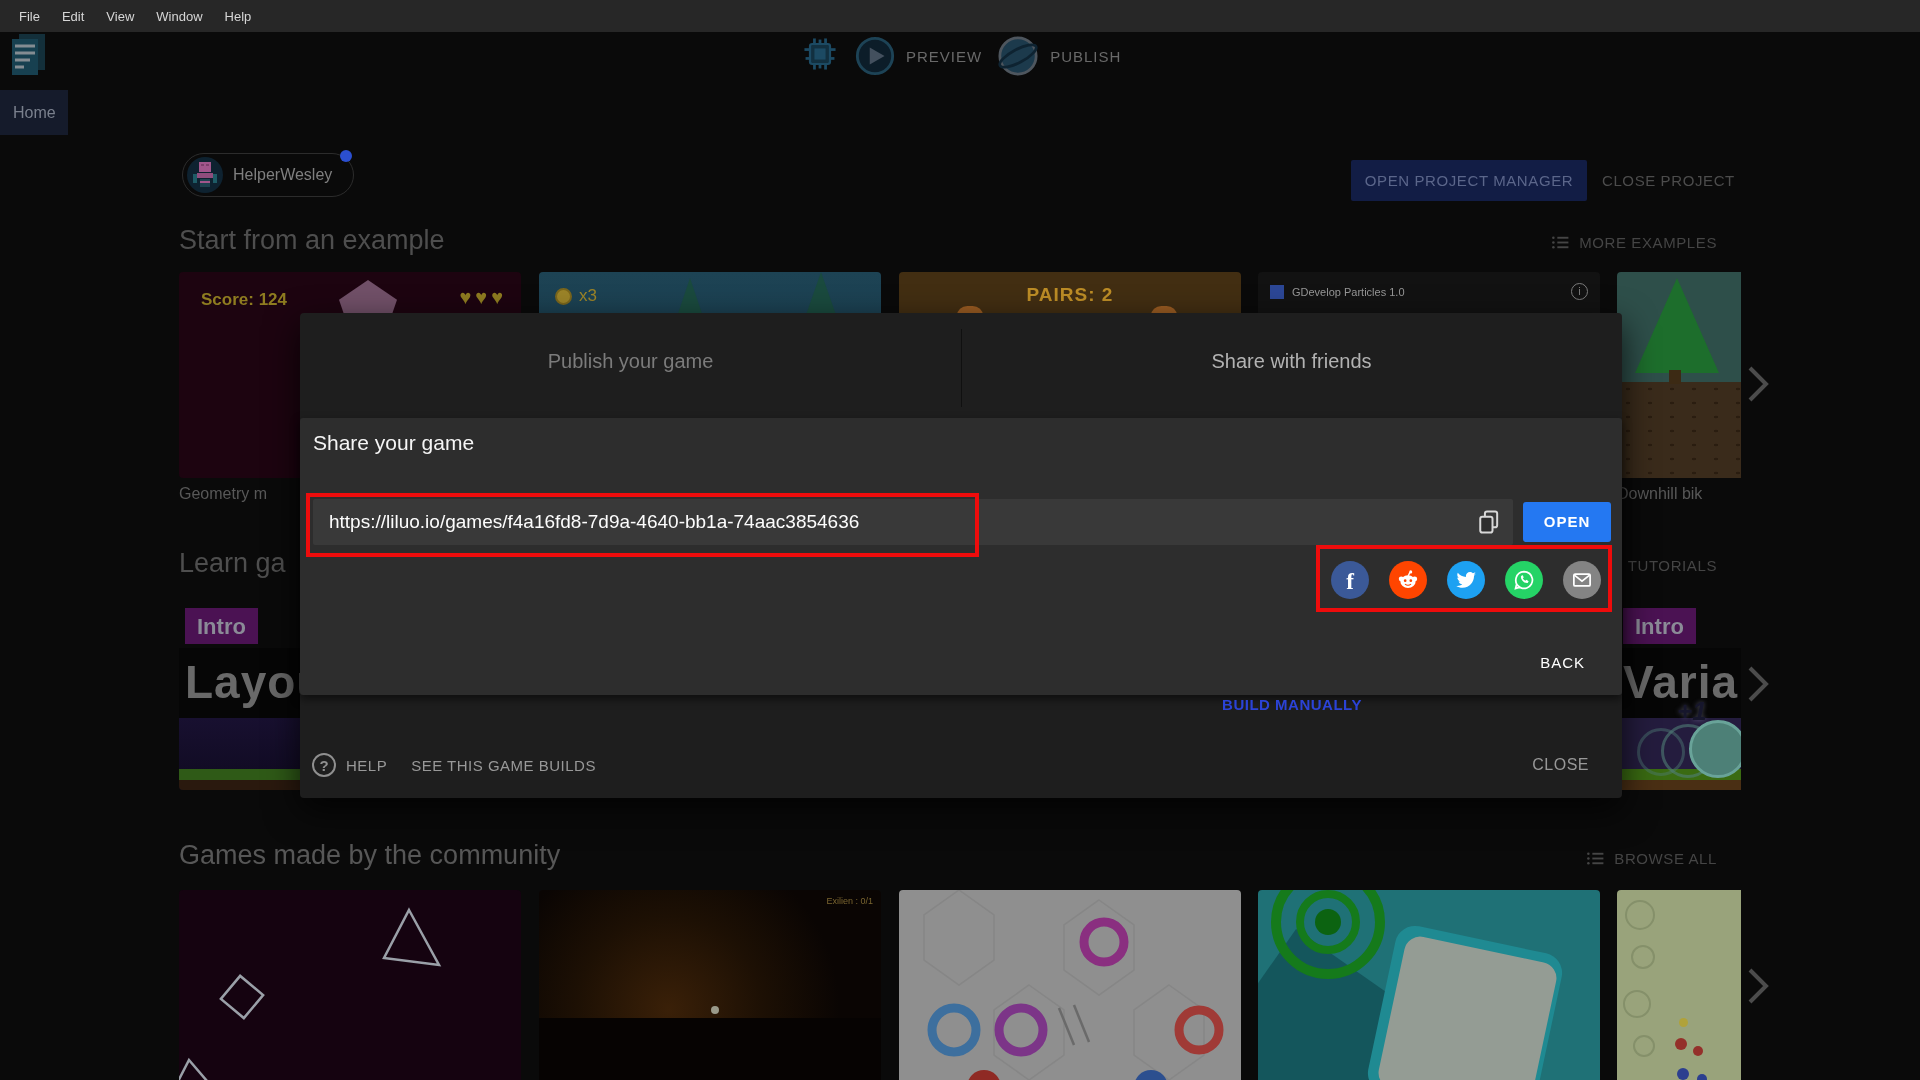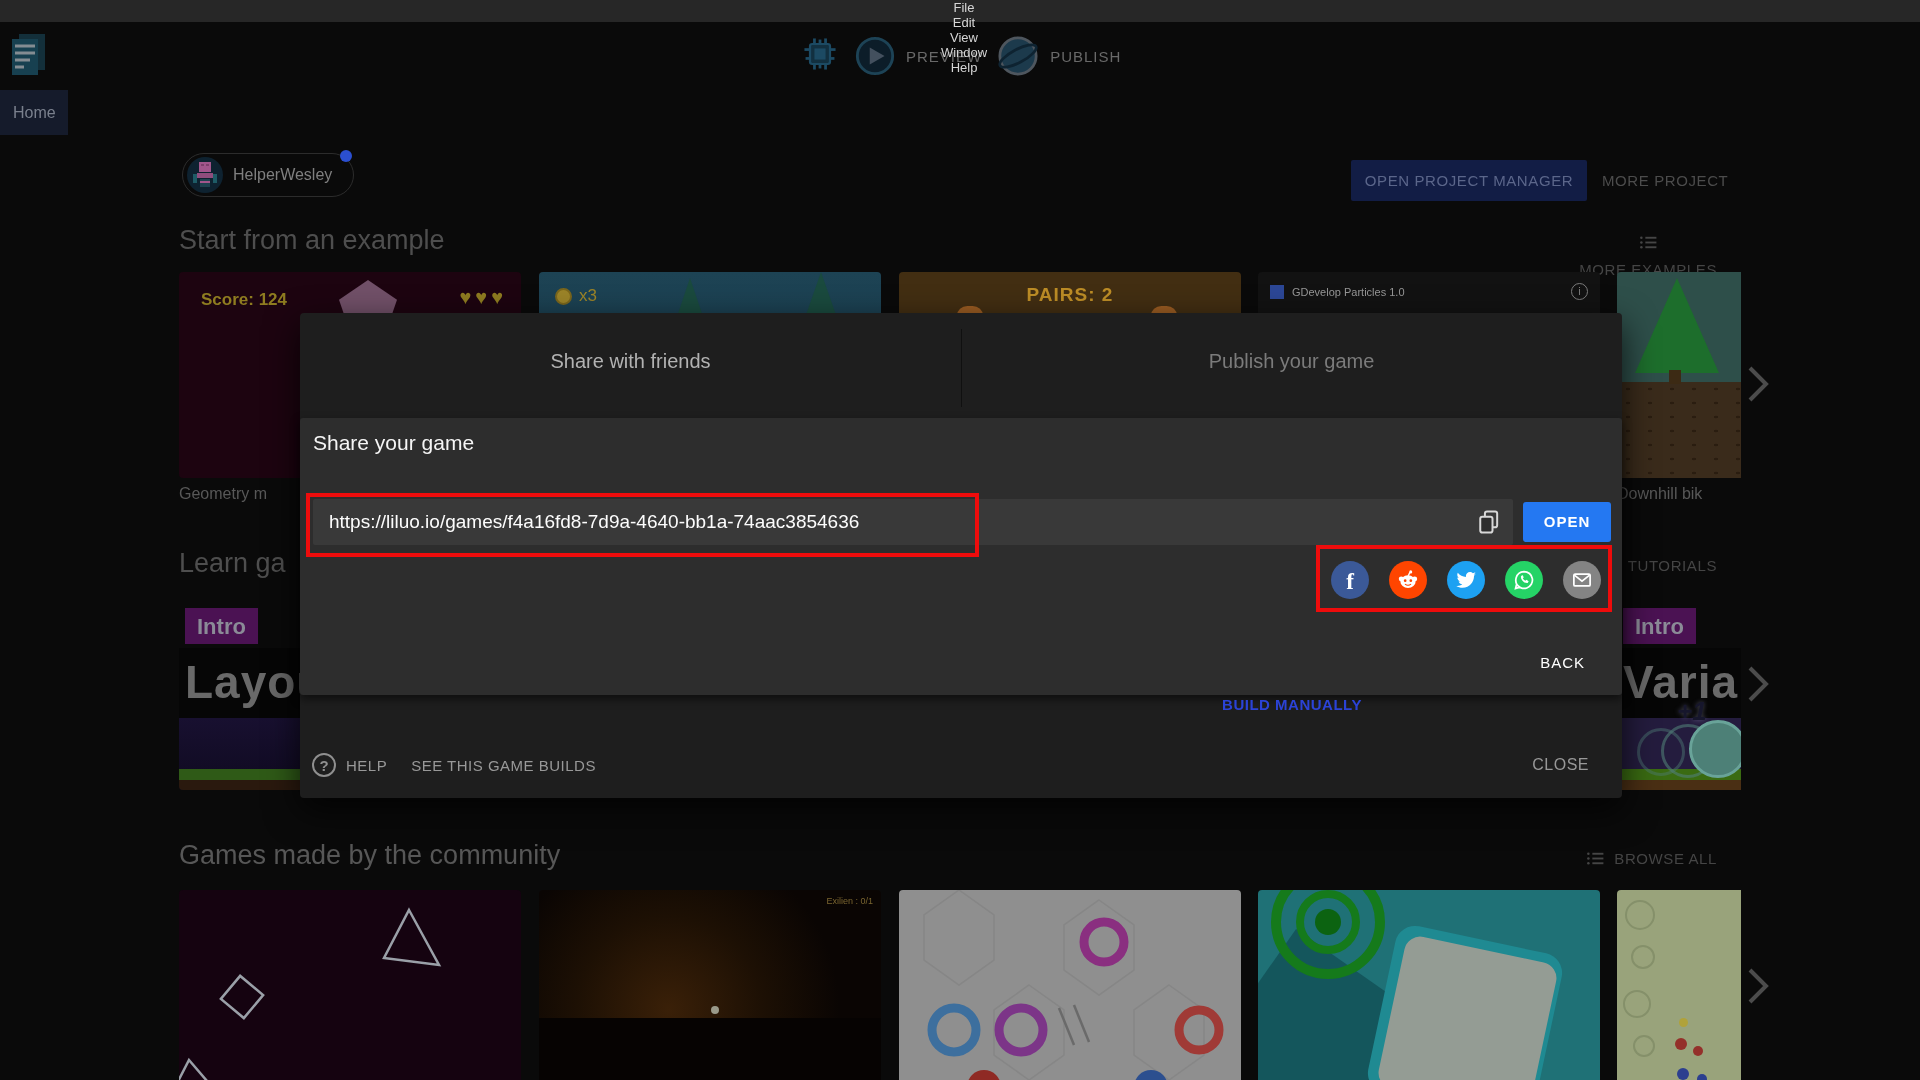--- a/index.html
+++ b/index.html
@@ -1,22 +1,22 @@
 <!DOCTYPE html>
 <html><head>
 <meta charset="utf-8">
 <style>
   * { margin:0; padding:0; box-sizing:border-box; }
   html,body { width:1920px; height:1080px; overflow:hidden; background:#0a0a0a;
               font-family:"Liberation Sans", sans-serif; }
   #app { position:absolute; inset:0; width:1920px; height:1080px; background:#0a0a0a; }
 
   
-  .menubar { position:absolute; left:0; top:0; width:1920px; height:22px; background:#272727;
-             display:flex; align-items:center; padding-left:8px; z-index:5;flex-direction:column;}
+  .menubar { position:absolute; left:0; top:0; width:1920px; height:32px; background:#272727;
+             display:flex; align-items:center; padding-left:8px; z-index:5;}
   .menubar span { color:#d6d6d6; font-size:13px; padding:0 11px; cursor:default; }
 
   
   .pm-icon { position:absolute; left:10px; top:32px; }
   .tb-center { position:absolute; left:800px; top:34px; display:flex; align-items:center; gap:14px; }
   .tb-btn { display:flex; align-items:center; gap:10px; }
   .tb-label { color:#696969; font-size:15px; letter-spacing:1px; }
 
   
   .home-tab { position:absolute; left:0; top:90px; width:68px; height:45px; background:#151b2b;
@@ -210,24 +210,24 @@
       <rect x="6" y="17" width="4" height="9" fill="#1e5b66"></rect>
         <rect x="26" y="17" width="4" height="9" fill="#1e5b66"></rect>
       <rect x="13" y="22" width="10" height="8" fill="#1e4250"></rect>
       <rect x="13" y="24" width="10" height="2" fill="#a2568c"></rect>
     </svg>
     <span class="chip-name">HelperWesley</span>
   </div>
   <div class="chip-dot"></div>
 
   <div class="btn-opm">OPEN PROJECT MANAGER</div>
-  <div class="btn-cp">MORE PROJECT</div>
+  <div class="btn-cp">CLOSE PROJECT</div>
 
   <div class="sec-title" style="top:225px;text-align:center;">Start from an example</div>
-  <div class="sec-action" style="top:233px;flex-direction:column;">
+  <div class="sec-action" style="top:233px;">
     <svg width="19" height="19" viewBox="0 0 24 24">
       <g stroke="#454545" stroke-width="2.4">
           <line x1="8" y1="6" x2="22" y2="6"></line>
           <line x1="8" y1="12" x2="22" y2="12"></line>
           <line x1="8" y1="18" x2="22" y2="18"></line>
         </g>
       <g fill="#454545">
           <circle cx="3" cy="6" r="1.6"></circle>
           <circle cx="3" cy="12" r="1.6"></circle>
           <circle cx="3" cy="18" r="1.6"></circle>
@@ -369,22 +369,22 @@
       <div class="dot" style="left:60px; top:178px; width:12px; height:12px; background:#2c3f8f;"></div>
       <div class="dot" style="left:80px; top:184px; width:10px; height:10px; background:#2c3f8f;"></div>
     </div>
   </div>
   <svg class="chev" style="top:967px;" width="24" height="38" viewBox="0 0 24 38">
     <polyline points="4,3 20,19 4,35" fill="none" stroke="#4c4c4c" stroke-width="4"></polyline>
   </svg>
 
   <div class="overlay-dialog">
     <div class="dlg-tabs">
+      <div class="dlg-tab unsel">Publish your game</div>
       <div class="dlg-tab sel">Share with friends</div>
-      <div class="dlg-tab unsel">Publish your game</div>
     </div>
     <div class="dlg-tab-divider"></div>
 
     <div class="share-panel">
       <div class="sp-title">Share your game</div>
       <div class="sp-input">
         <input class="sp-url" readonly="" value="https://liluo.io/games/f4a16fd8-7d9a-4640-bb1a-74aac3854636" style="">
         <span class="sp-copy">
           <svg width="28" height="28" viewBox="0 0 24 24">
             <rect x="8.5" y="3" width="10.5" height="13.5" rx="1.8" fill="none" stroke="#d8d8d8" stroke-width="1.7"></rect>

